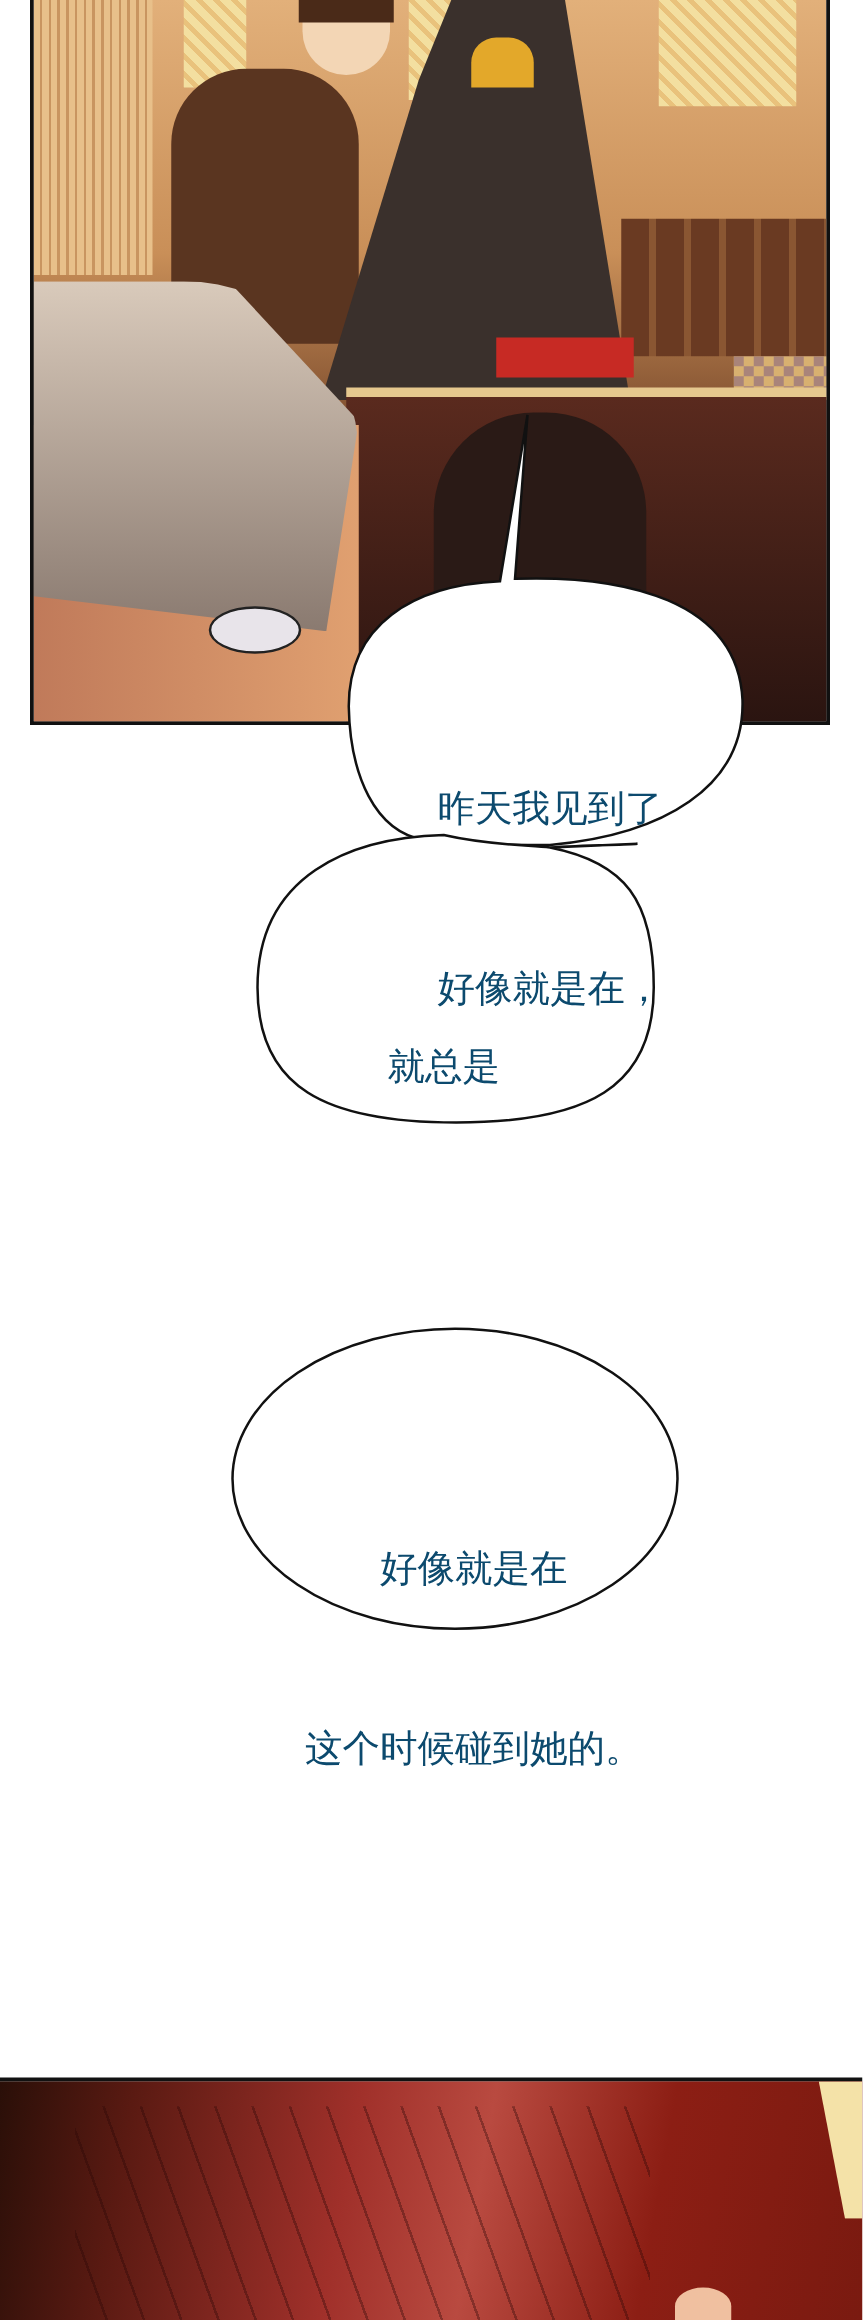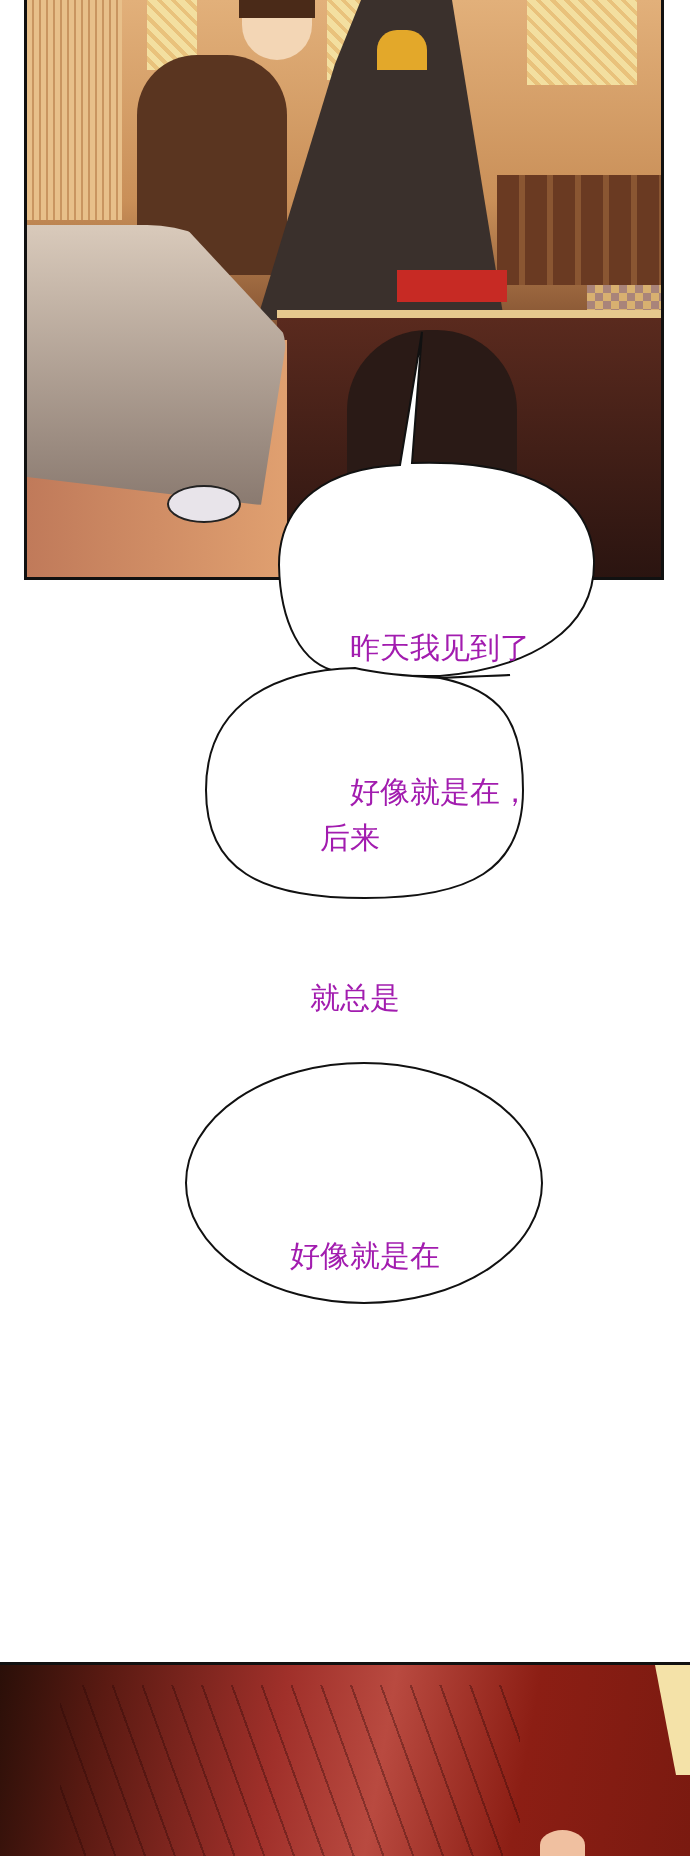--- a/index.html
+++ b/index.html
@@ -5,21 +5,21 @@
   html, body { margin:0; padding:0; background:#ffffff; }
   body { width:690px; height:1856px; position:relative; overflow:hidden;
          font-family:"DejaVu Sans", "Liberation Sans", sans-serif; }
   .panel { position:absolute; overflow:hidden; box-sizing:border-box; }
   #panel-top { left:24px; top:0; width:640px; height:580px; border:3px solid #111; border-top:none;
     background: linear-gradient(180deg,#e2b07a 0%, #c98f58 35%, #7a4a2c 60%, #3b2418 100%); }
   #panel-bottom { left:0; top:1662px; width:690px; height:194px; border-top:3px solid #111;
     background: linear-gradient(100deg,#2a0f08 0%, #5a1a12 15%, #a0302a 40%, #b94a40 55%, #8c1e14 75%, #7a1a10 100%); }
   .art { position:absolute; }
   .bubble-svg { position:absolute; left:0; top:0; }
-  .btext { position:absolute; color:#a21caf; font-size:30px; line-height:48px; text-align:center; white-space:pre; }
+  .btext { position:absolute; color:#0c4a6e; font-size:30px; line-height:48px; text-align:center; white-space:pre; }
 </style>
 </head>
 <body>
 
 <div class="panel" id="panel-top">
 
   <div class="art" style="left:120px;top:0;width:50px;height:70px;background:repeating-linear-gradient(45deg,#f3dfa0 0 6px,#e9c27c 6px 10px);"></div>
   <div class="art" style="left:300px;top:0;width:40px;height:80px;background:repeating-linear-gradient(45deg,#f3dfa0 0 6px,#e9c27c 6px 10px);"></div>
   <div class="art" style="left:500px;top:0;width:110px;height:85px;background:repeating-linear-gradient(45deg,#f3dfa0 0 6px,#e9c27c 6px 10px);"></div>
 
@@ -54,25 +54,25 @@
 
   <ellipse cx="364" cy="1183" rx="178" ry="120" fill="#ffffff" stroke="#111" stroke-width="2"></ellipse>
 </svg>
 
 <div class="btext" style="left:300px;top:528px;width:280px;">
   <div>昨天我见到了</div>
   <div>好像就是在，</div>
 </div>
 
 <div class="btext" style="left:250px;top:718px;width:230px;">
-  <div style="padding-right:30px;">后来</div>
   <div style="padding-right:20px;margin-top:16px;">就总是</div>
 </div>
 
-<div class="btext" style="left:190px;top:1136px;width:350px;font-family:Liberation Serif, serif;">
+<div class="btext" style="left:204px;top:1136px;width:350px;font-family:Liberation Serif, serif;">
   <div>好像就是在</div>
+  <div>这个时候碰到她的。</div>
 </div>
 
 <div class="panel" id="panel-bottom">
   <div class="art" style="left:60px;top:20px;width:460px;height:180px;background:repeating-linear-gradient(70deg,rgba(0,0,0,0) 0 26px,rgba(40,5,5,0.35) 26px 28px);"></div>
   <div class="art" style="left:655px;top:0;width:35px;height:110px;background:#f4e2a8;clip-path:polygon(0 0,100% 0,100% 100%,60% 100%);"></div>
   <div class="art" style="left:540px;top:165px;width:45px;height:30px;background:#f0c0a0;border-radius:50% 50% 0 0;"></div>
 </div>
 
 </body></html>

